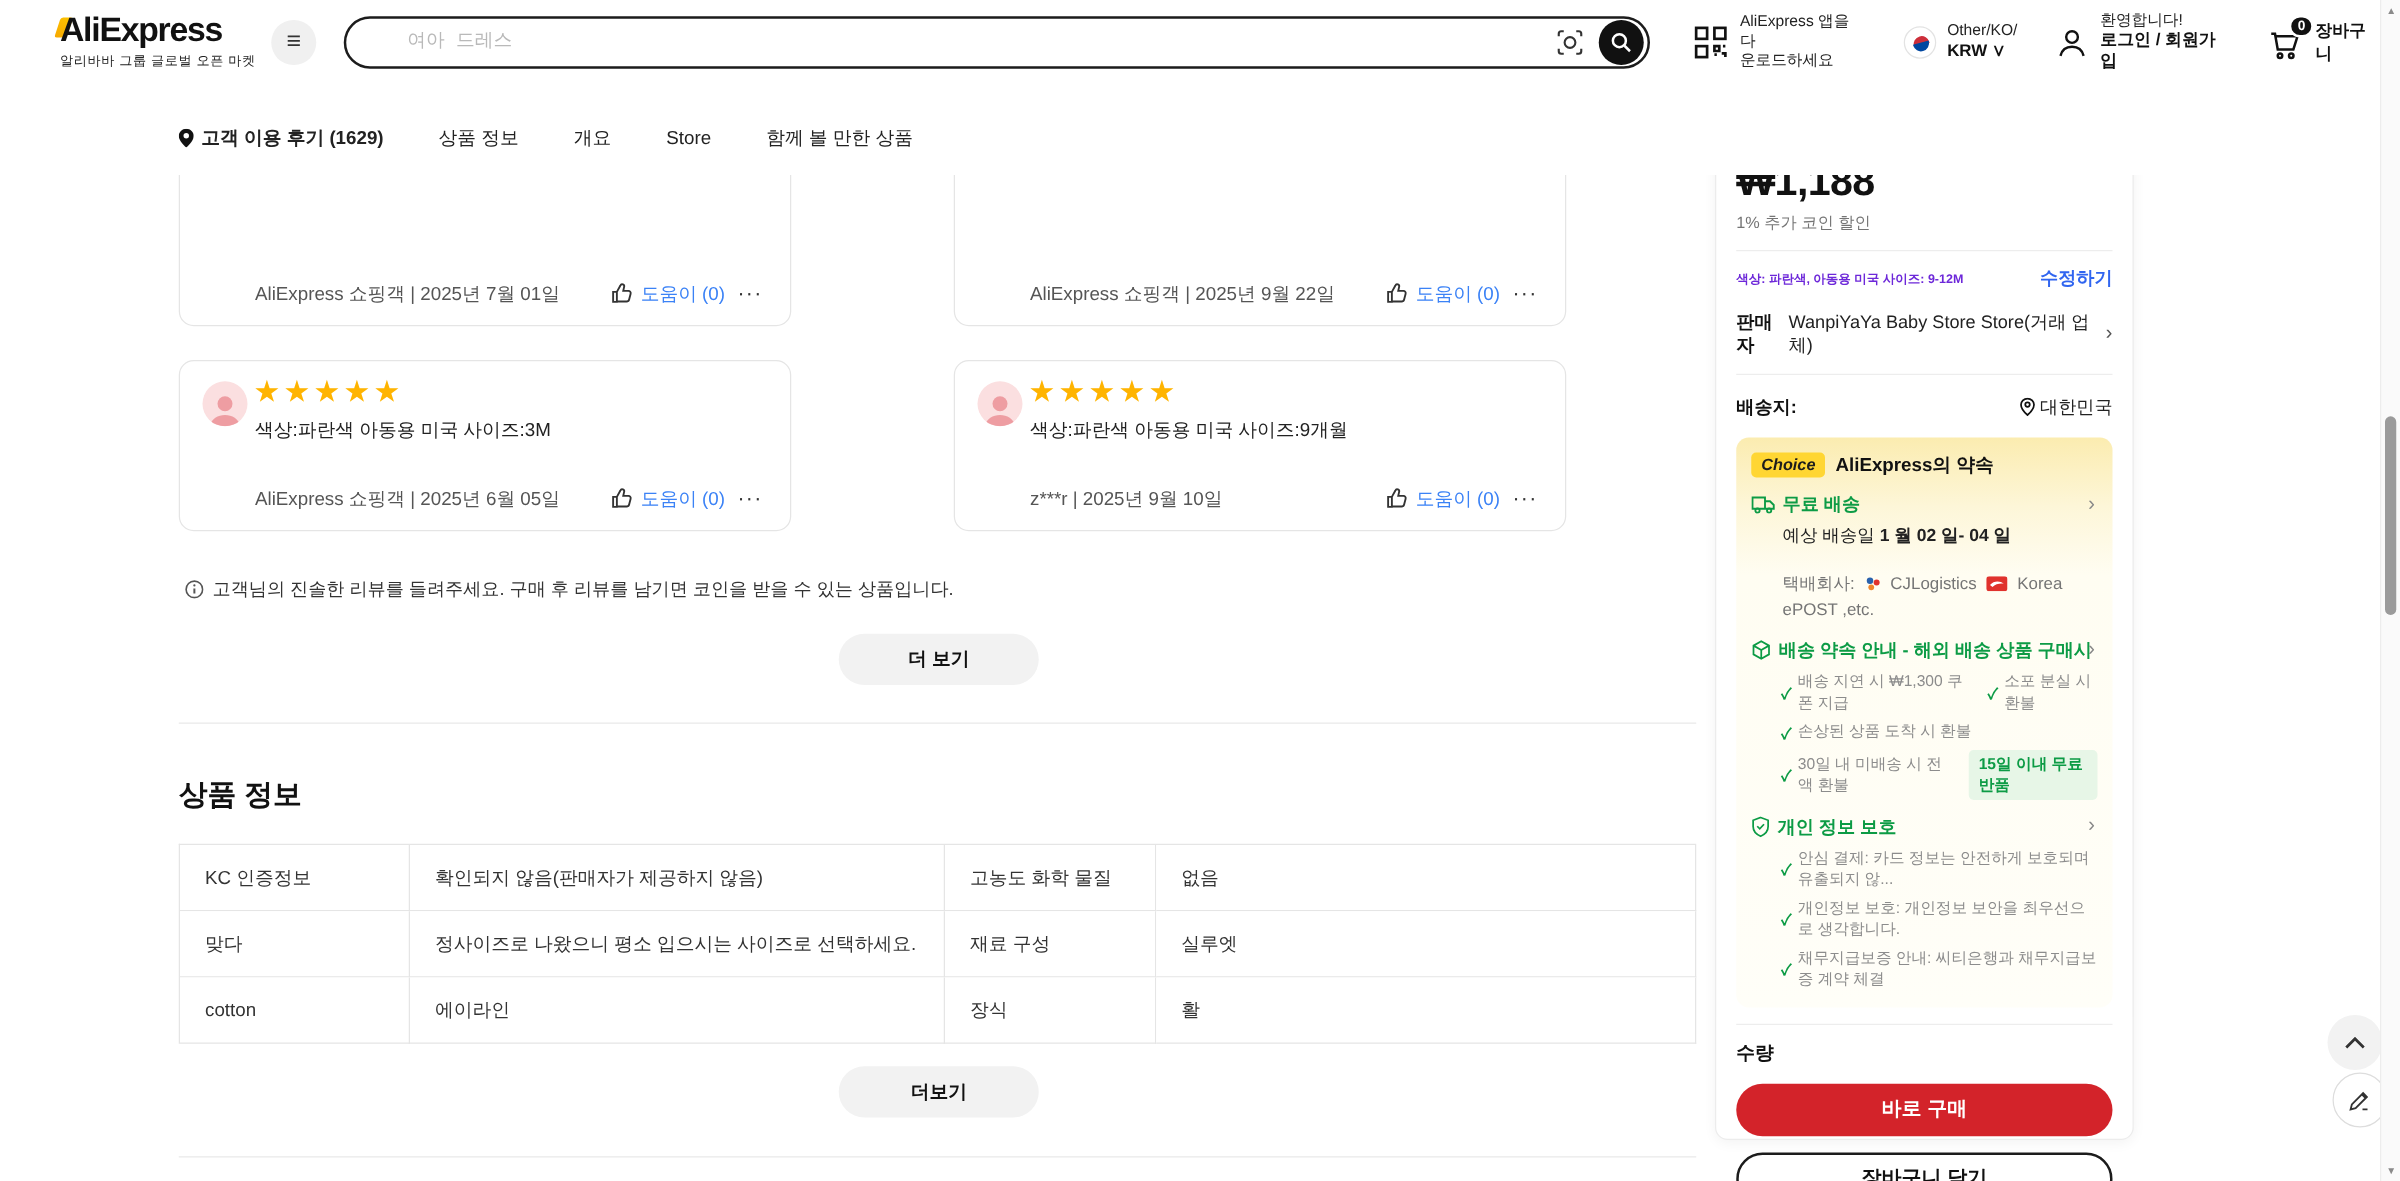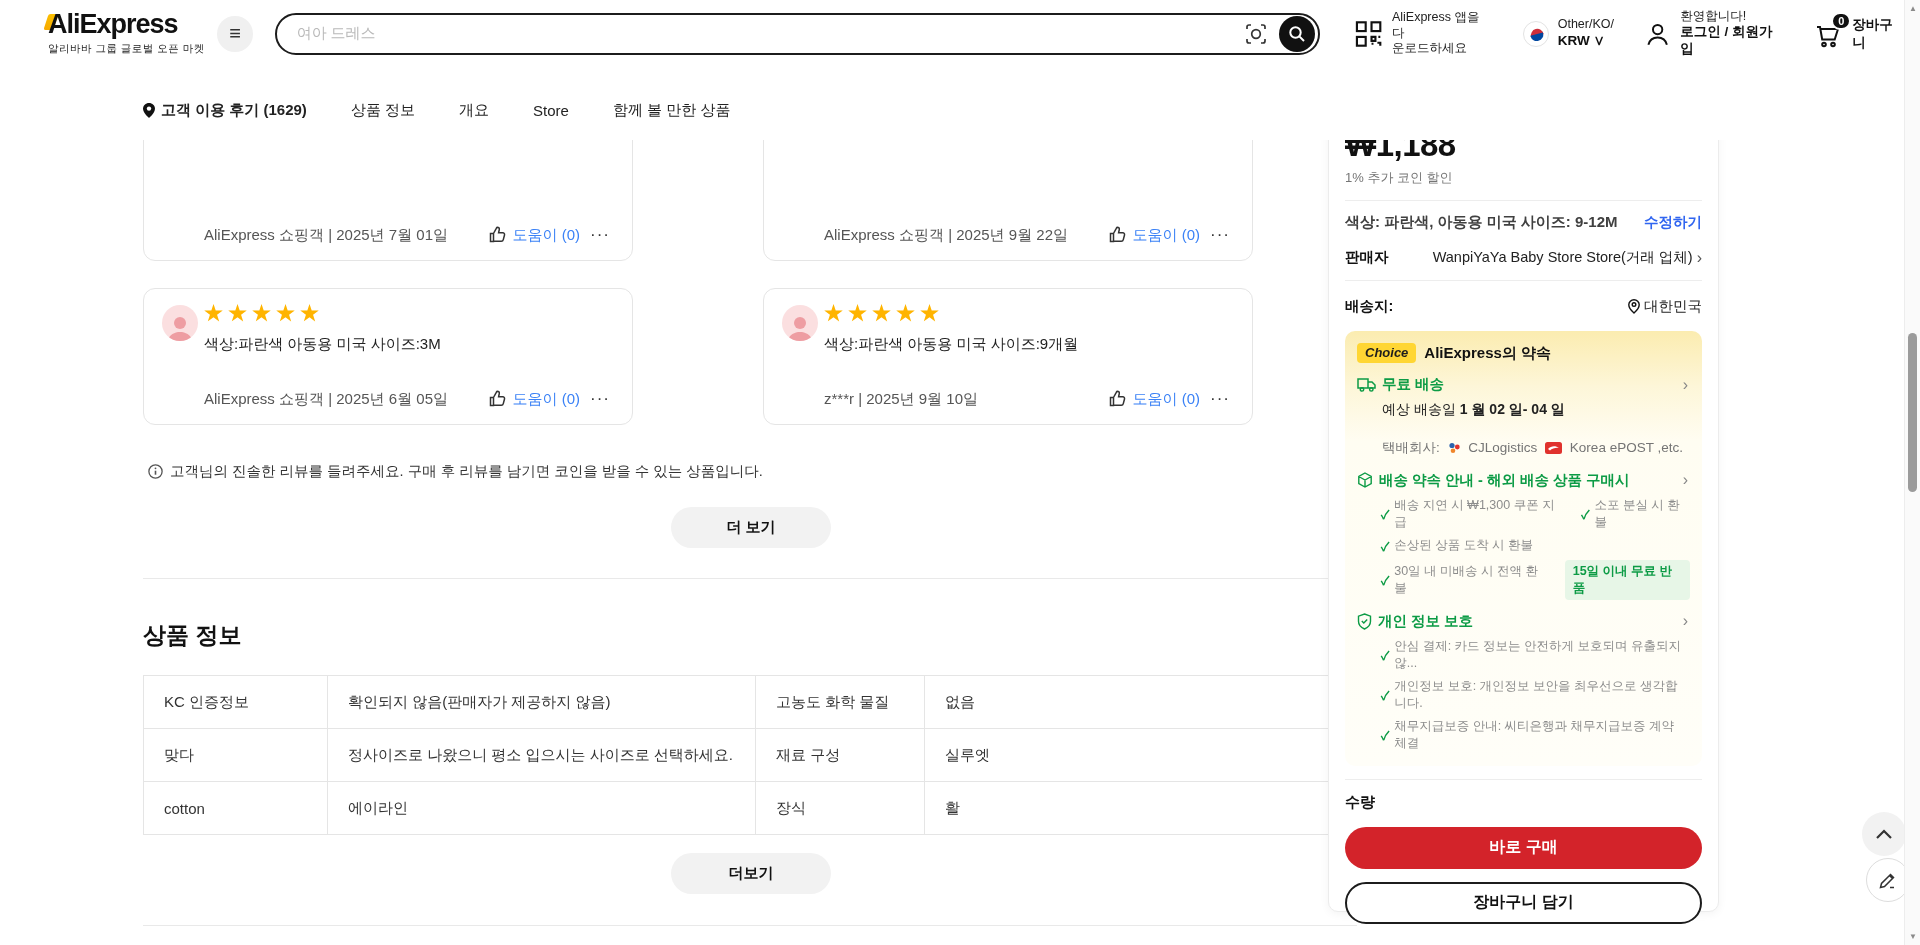--- a/index.html
+++ b/index.html
@@ -24,21 +24,21 @@
   }
   .logo-tagline { font-size:10.5px; color:#222; margin-top:4px; letter-spacing:0.5px; }
   .hamburger {
     width:36px; height:36px; border-radius:50%; background:#f0f0f0; border:none;
     font-size:20px; color:#333; margin-left:12px; cursor:pointer; display:flex; align-items:center; justify-content:center;
   }
   .searchbar {
     margin-left:22px; width:1062px; height:42px; border:2px solid #1c1c1c; border-radius:22px;
     display:flex; align-items:center; padding:0 3px 0 20px; background:#fff;
   }
-  .searchbar input { flex:1; border:none; outline:none; font-size:15px; font-family:Liberation Serif, serif; color:#333; background:transparent; }
+  .searchbar input { flex:1; border:none; outline:none; font-size:15px; font-family:Liberation Mono, monospace; color:#333; background:transparent;margin-left:29px; }
   .searchbar input::placeholder { color:#b9b9b9; }
   .cam-btn, .search-btn { border:none; background:transparent; cursor:pointer; }
   .search-btn {
     width:36px; height:36px; border-radius:50%; background:#111; margin-left:12px;
     display:flex; align-items:center; justify-content:center;
   }
   .hdr-right { display:flex; align-items:center; margin-left:34px; gap:30px; }
   .hdr-item { display:flex; align-items:center; gap:9px; cursor:pointer; }
   .hdr-lines { display:flex; flex-direction:column; line-height:1.25; }
   .hdr-sm { font-size:12.5px; color:#222; }
@@ -108,31 +108,31 @@
     display:grid; grid-template-columns:184px 428px 169px auto;
     border-top:1px solid #e5e5e5; border-left:1px solid #e5e5e5; font-size:15px;
   }
   .spec-cell {
     height:53px; border-right:1px solid #e5e5e5; border-bottom:1px solid #e5e5e5;
     display:flex; align-items:center; padding-left:20px; color:#333; background:#fff;
   }
 
   
   .buybox {
-    position:absolute; left:1328px; top:86px; width:391px; height:826px; background:#fff;
+    position:absolute; left:1372px; top:86px; width:335px; height:826px; background:#fff;
     border:1px solid #ececec; border-radius:10px; box-shadow:0 2px 10px rgba(0,0,0,.05);
     padding:18px 16px 16px; z-index:2;
   }
   .orig-line { font-size:13px; color:#999; display:flex; align-items:center; gap:5px; }
   .orig-price { text-decoration:line-through; }
   .price { font-size:33px; font-weight:800; color:#111; margin-top:3px; letter-spacing:-0.5px; }
   .coin { font-size:13px; color:#757575; margin-top:5px; }
   .sb-div { height:1px; background:#ededed; margin-top:13px; }
   .sku-row { margin-top:12px; display:flex; justify-content:space-between; align-items:center; }
-  .sku-label { font-size:15px; font-weight:800; color:#404040; }
+  .sku-label { font-size:10px; font-weight:800; color:#6d28d9; }
   .link-blue { font-size:14.5px; font-weight:700; color:#3065f0; text-decoration:none; cursor:pointer; }
   .kv-row { margin-top:16px; display:flex; justify-content:space-between; align-items:center; }
   .kv-label { font-size:14.5px; font-weight:700; color:#111; }
   .kv-value { font-size:14.5px; color:#222; display:flex; align-items:center; gap:4px; cursor:pointer; }
   .chev { color:#555; font-size:16px; line-height:1; }
 
   .choice-box {
     margin-top:15px; border-radius:10px; padding:12px 12px 14px;
     background:linear-gradient(180deg,#fbecb0 0%,#fdf6d8 55px,#fffdf2 110px,#fffef8 100%);
   }

